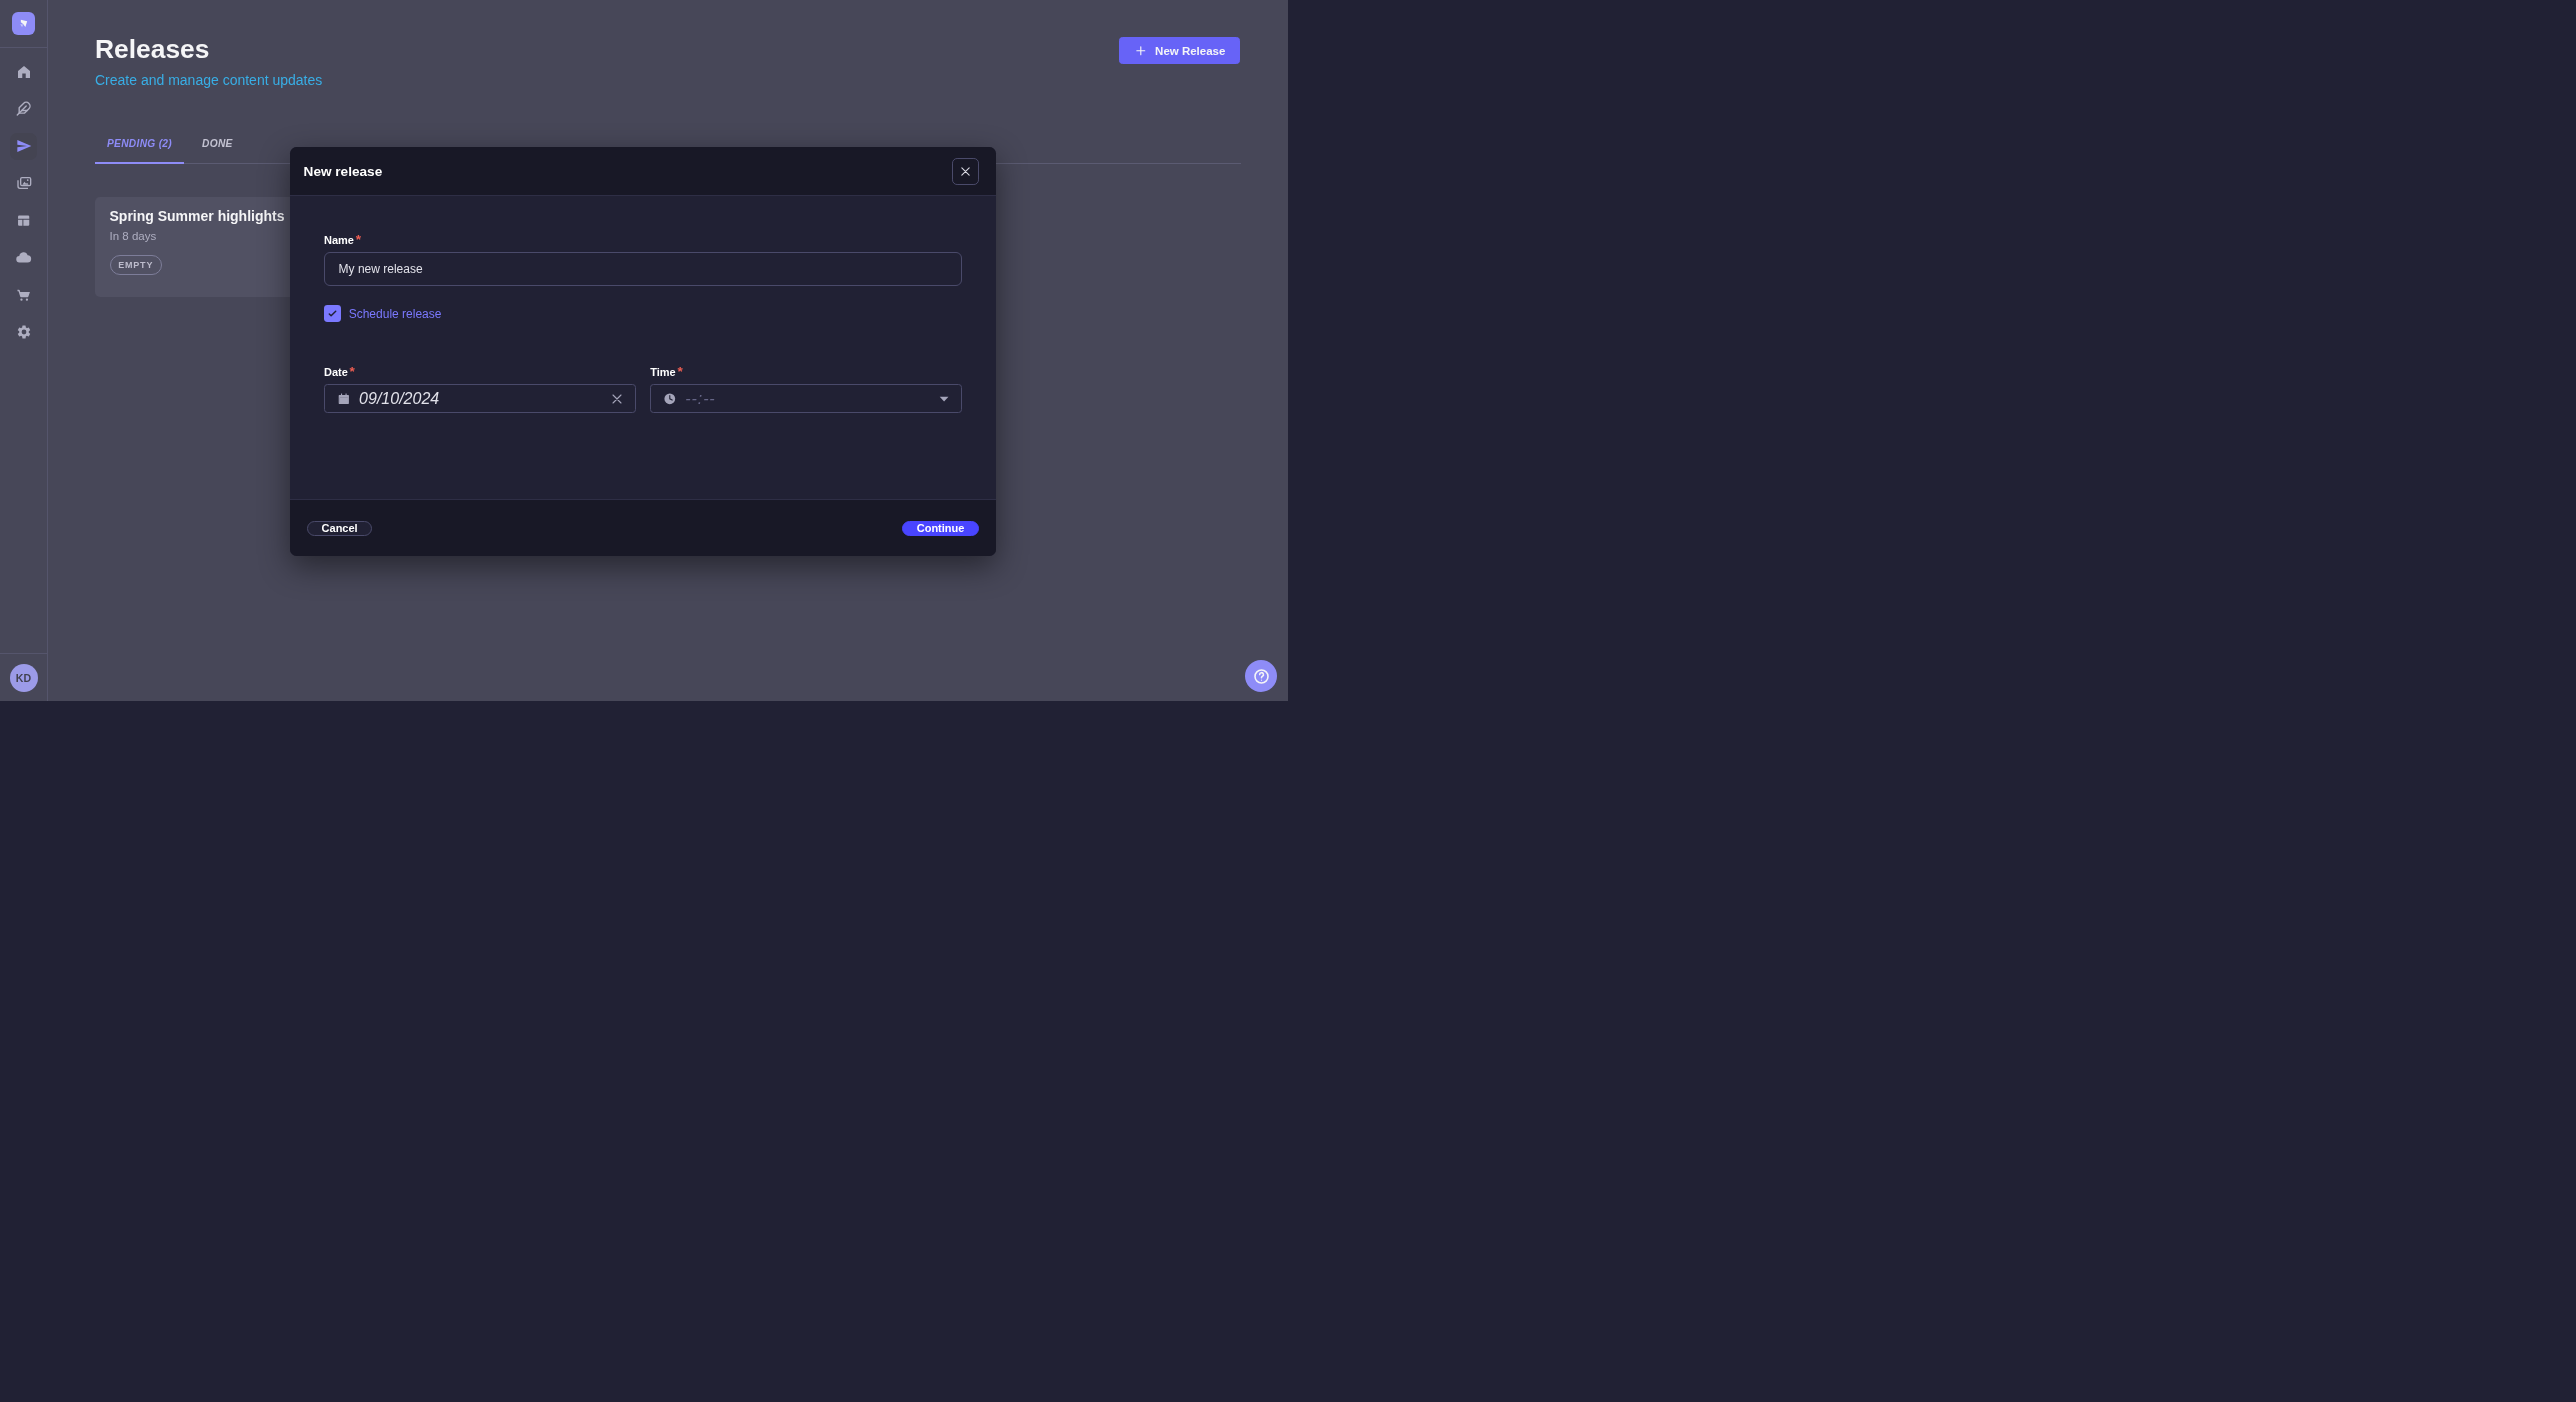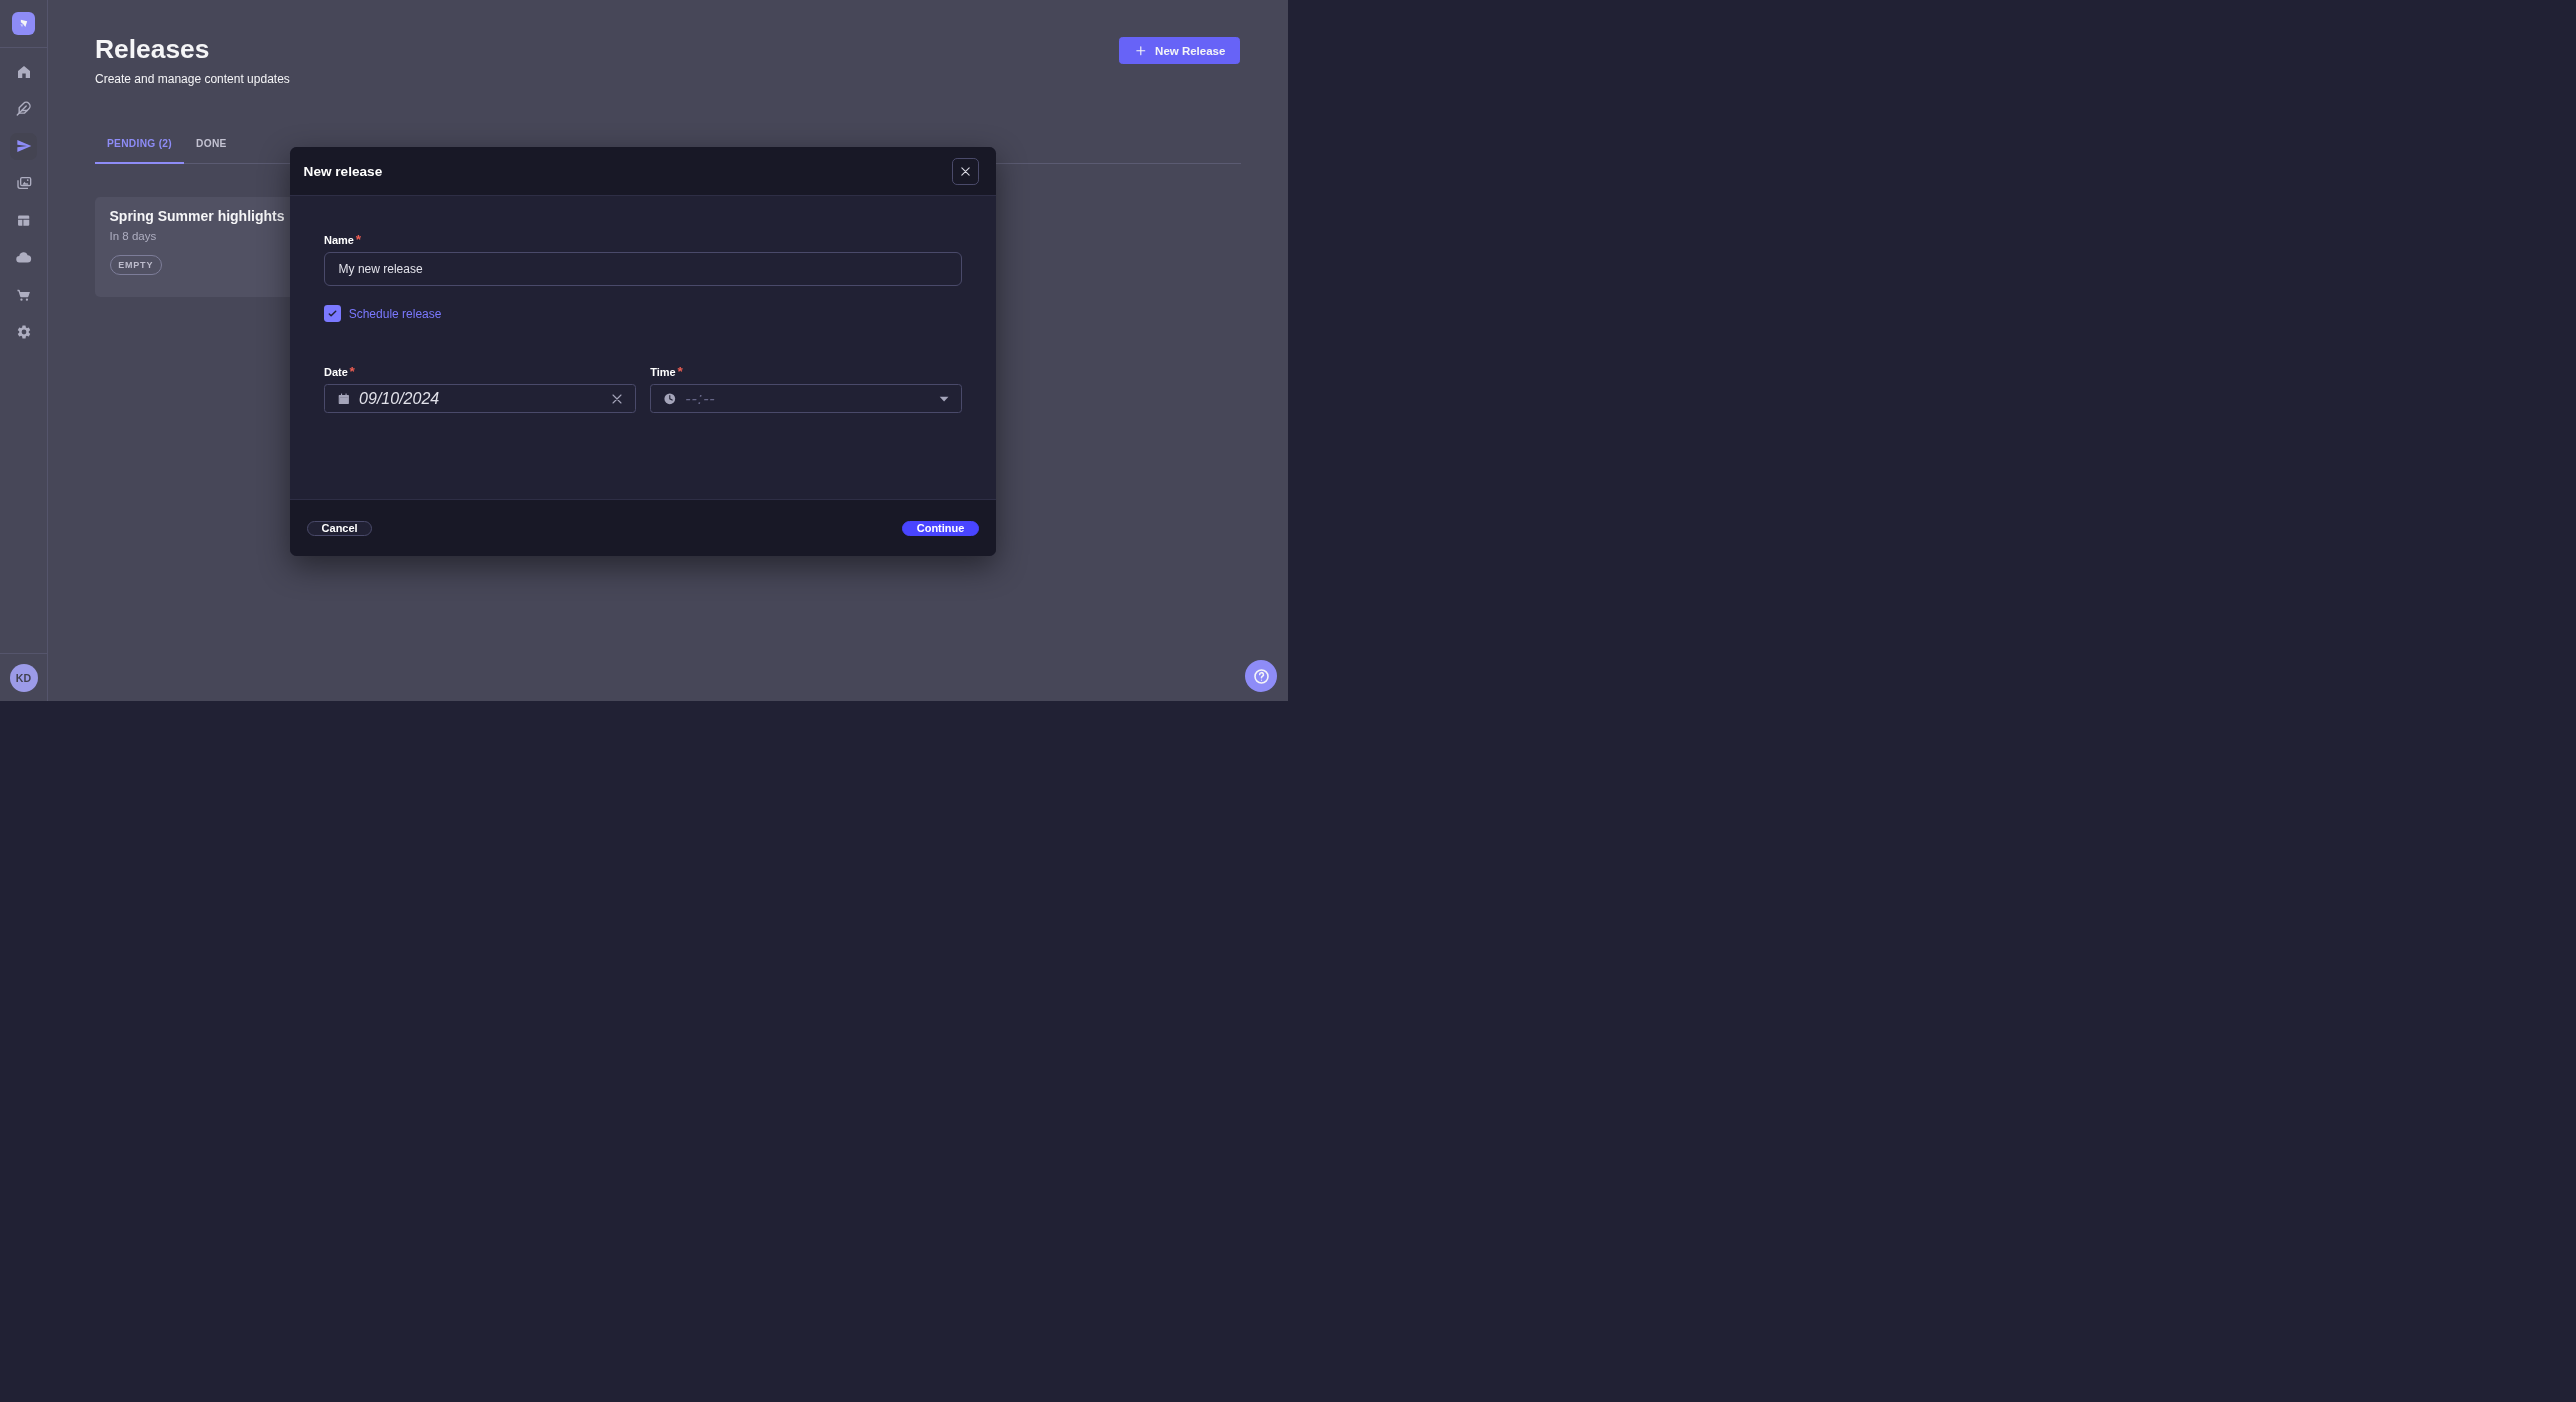--- a/index.html
+++ b/index.html
@@ -37,31 +37,31 @@
   }
   .avatar {
     width: 28px; height: 28px; border-radius: 50%;
     background: #8e8cec; color: #181826;
     font-size: 10.6px; font-weight: bold;
     display: flex; align-items: center; justify-content: center; cursor: pointer;
   }
 
   
   .page-title { position: absolute; left: 95px; top: 34px; font-size: 26.4px; font-weight: bold; color: #ffffff; }
-  .page-subtitle { position: absolute; left: 95px; top: 72px; font-size: 12px; color: #ffffff; }
+  .page-subtitle { position: absolute; left: 95px; top: 72px; font-size: 14px; color: #0ea5e9; }
   .new-release-btn {
     position: absolute; top: 37px; right: 48px; height: 27px;
     background: #4945ff; border: 0.9px solid #4945ff; border-radius: 3.4px;
     color: #fff; font-size: 11.5px; font-weight: bold;
     display: flex; align-items: center; gap: 7.7px; padding: 0 13.6px; cursor: pointer;
     font-family: "Liberation Sans", sans-serif;
   }
 
   
-  .tabs { position: absolute; left: 95px; top: 135px; width: 1146px; border-bottom: 0.9px solid #3a3a55; display: flex; gap: 0; }
+  .tabs { position: absolute; left: 95px; top: 135px; width: 1146px; border-bottom: 0.9px solid #3a3a55; display: flex; gap: 6px; font-style: italic; }
   .tab {
     padding: 3.4px 12px 13.6px 12px; font-size: 10.2px; font-weight: bold; letter-spacing: 0.3px;
     color: #c0bfd0; cursor: pointer; position: relative;
   }
   .tab.active { color: #7b79ff; }
   .tab.active::after { content: ""; position: absolute; left: 0; right: 0; bottom: -0.9px; height: 1.7px; background: #7b79ff; }
 
   
   .release-card {
     position: absolute; left: 95px; top: 197px; width: 223px; height: 100px;

